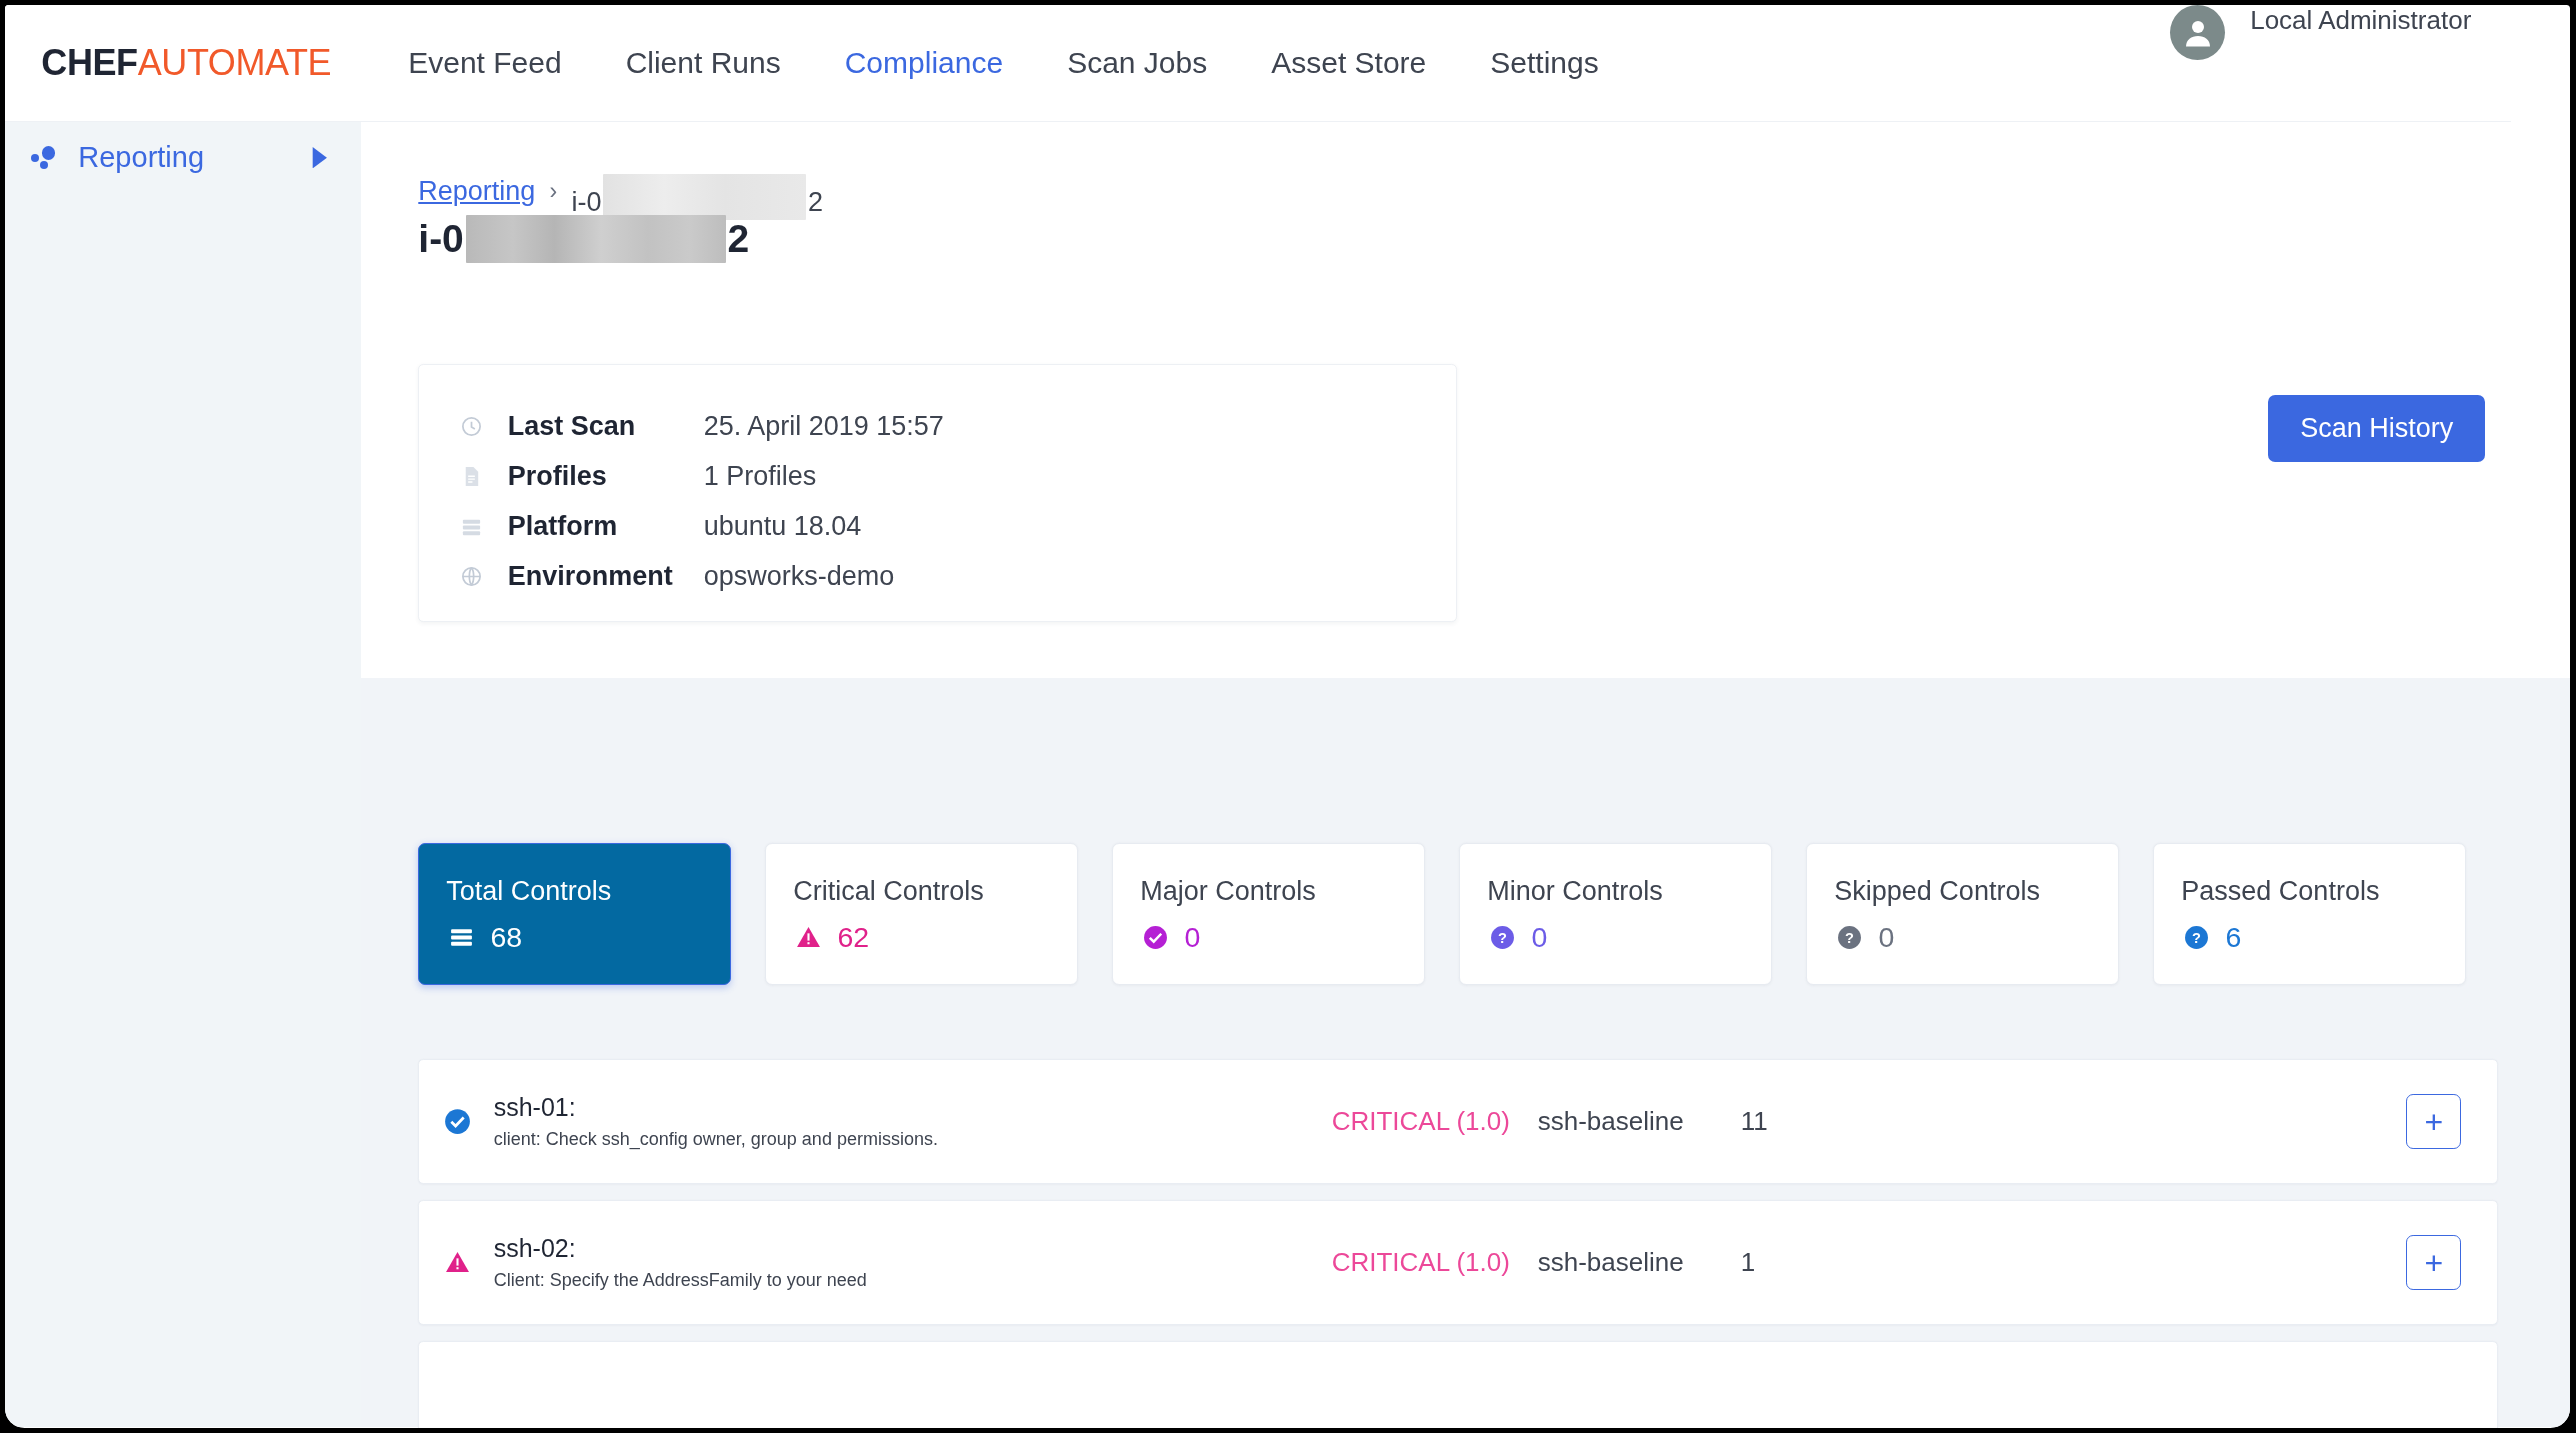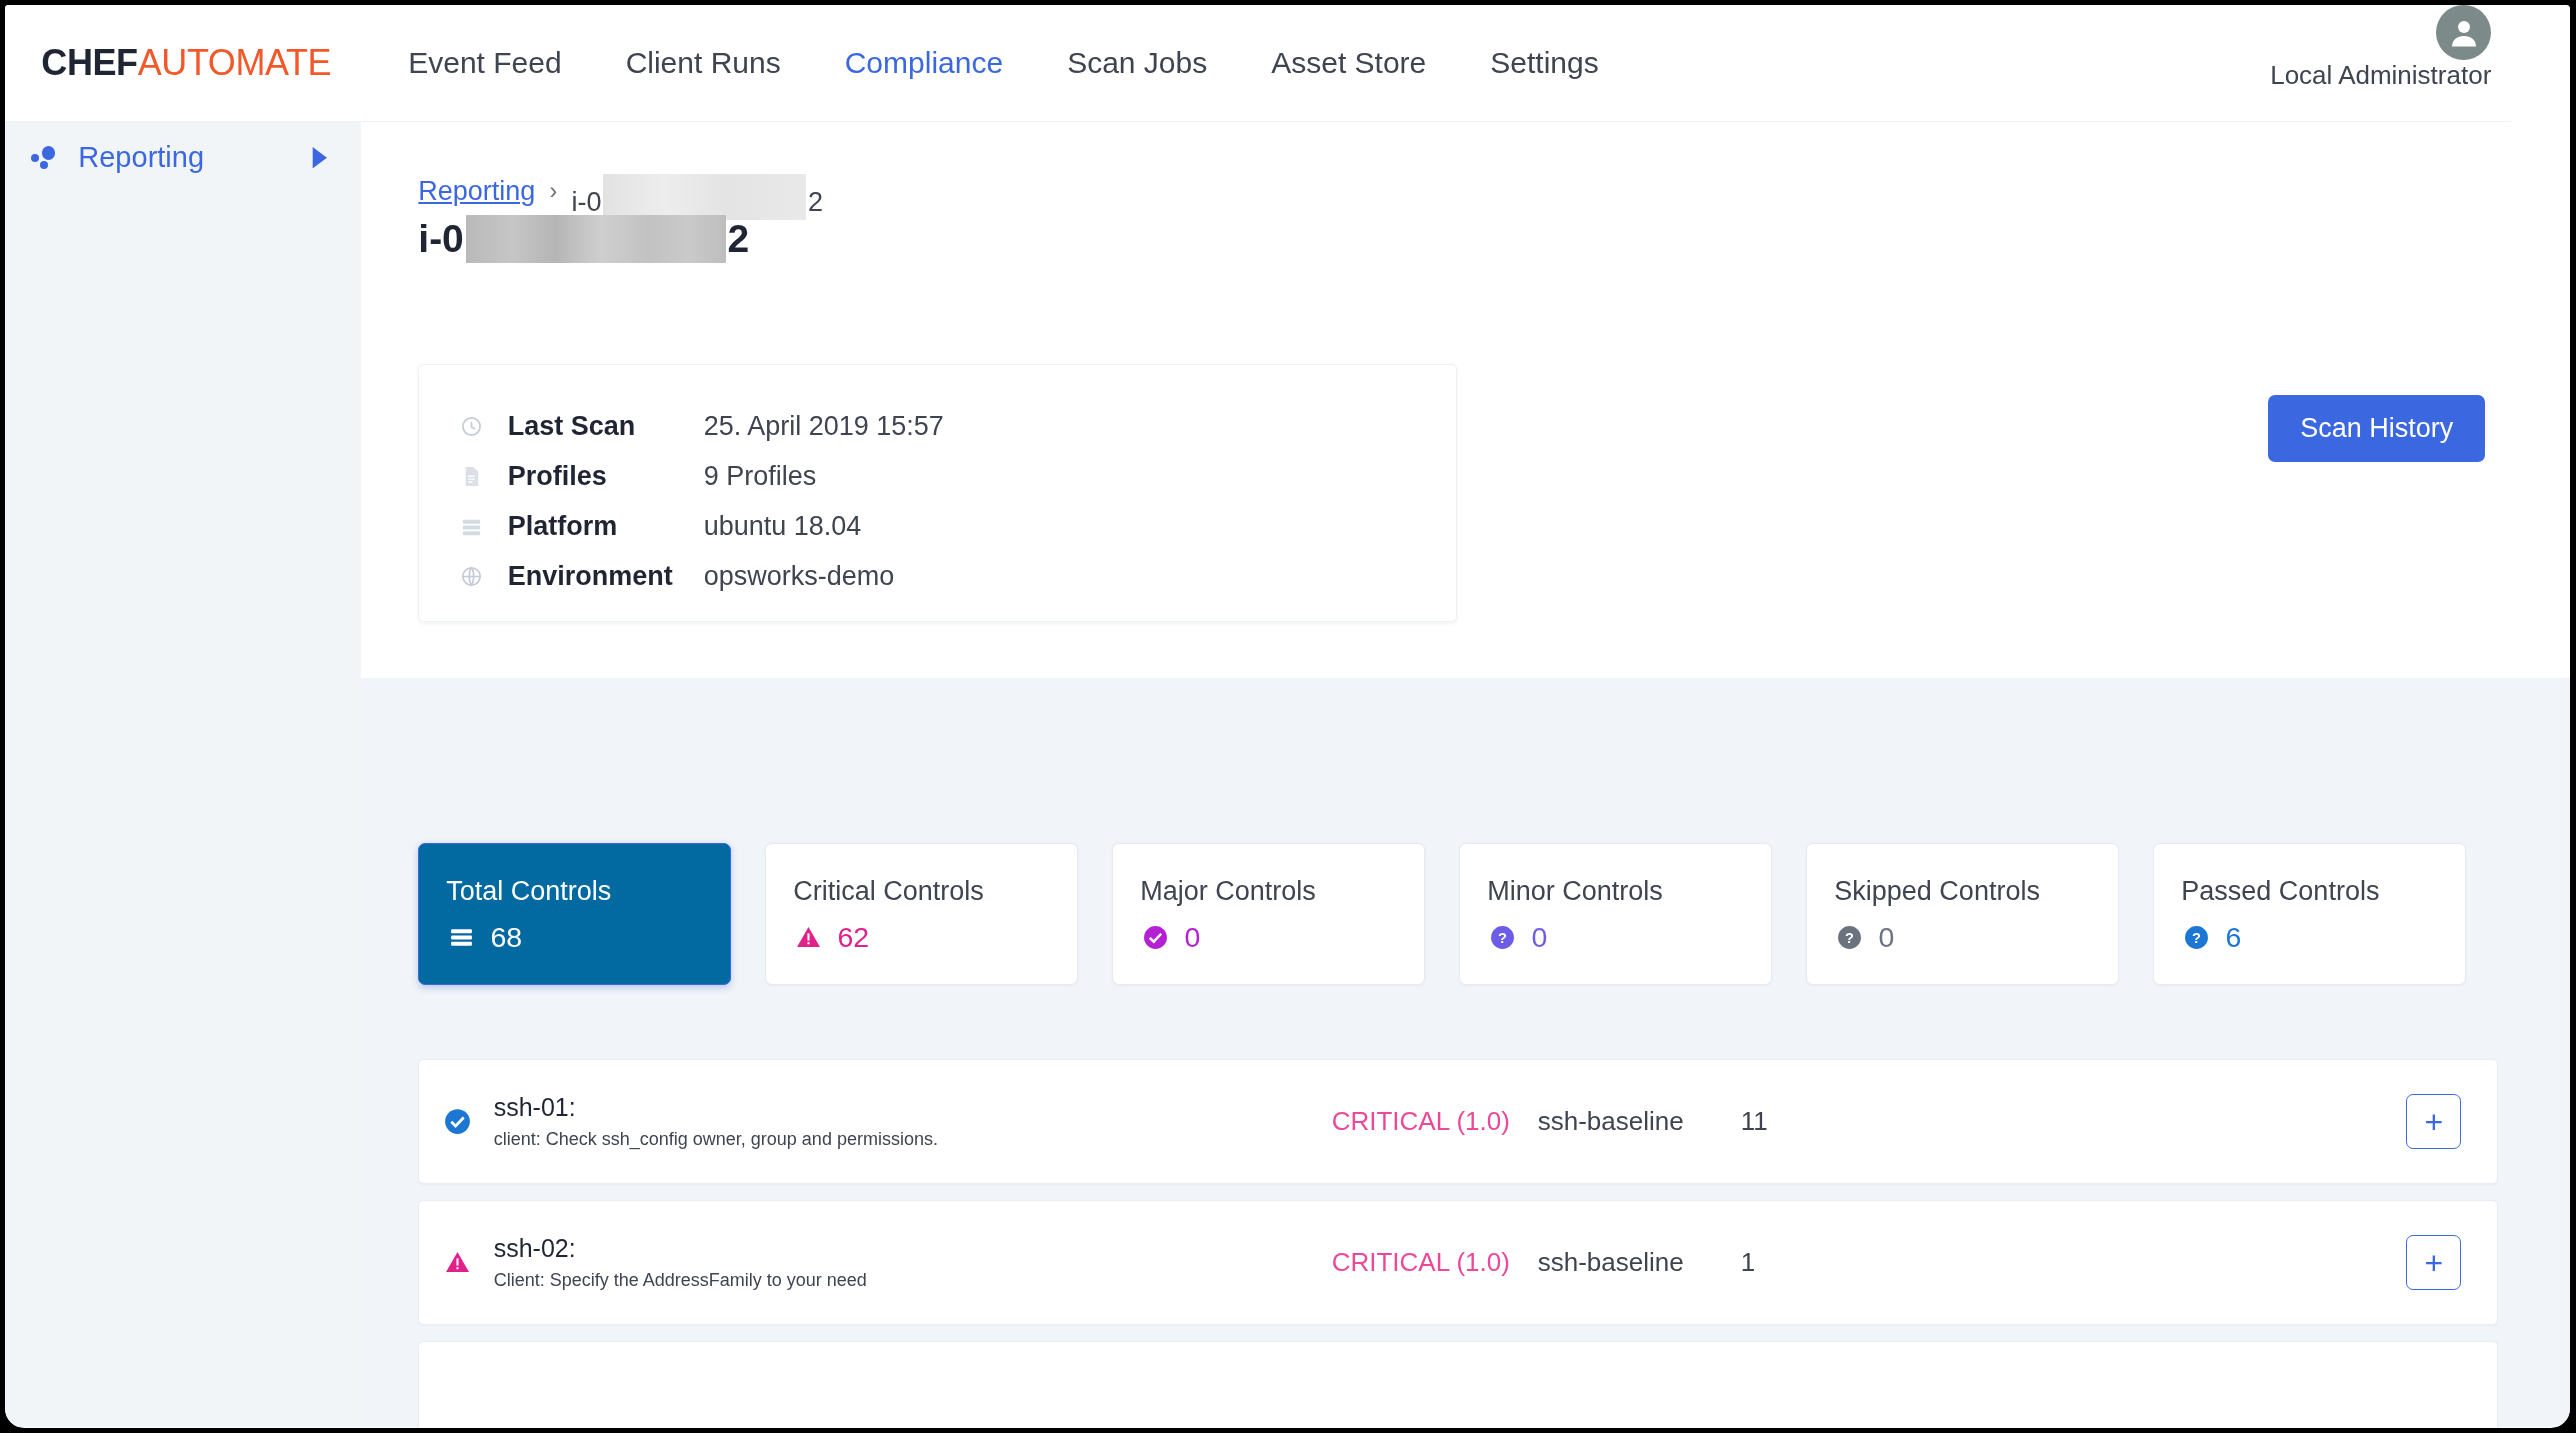--- a/index.html
+++ b/index.html
@@ -35,22 +35,22 @@
   .logo .chef { color: #1f2533; }
   .logo .automate { color: #f1592a; font-weight: 400; }
   .navlinks { display: flex; align-items: center; margin-left: 77px; }
   .navlink {
     font-size: 30px; color: #3e4450;
     margin-right: 64px; white-space: nowrap;
     cursor: pointer;
   }
   .navlink.active { color: #3b68e0; }
   .user {
-    position: absolute; right: 20px; top: 0; height: 117px;
-    display: flex; align-items: flex-end; flex-direction: column;
+    position: absolute; right: 40px; top: 0; height: 117px;
+    display: flex; align-items: flex-start;
   }
   .avatar {
     width: 55px; height: 55px; border-radius: 50%;
     background: #7c8a8a;
     display: flex; align-items: center; justify-content: center;
   }
   .avatar svg { width: 36px; height: 36px; fill: #fff; }
   .username { font-size: 26px; color: #3e4450; margin-left: 25px; white-space: nowrap; }
 
   
@@ -279,21 +279,21 @@
         </div>
 
         <div class="inforow">
           <span class="info-ico">
             <svg class="solid" viewBox="0 0 24 24">
                 <path d="M6 2h8l5 5v15H6z" opacity=".85"></path>
                 <path d="M8.5 11h7v1.4h-7zM8.5 14h7v1.4h-7zM8.5 17h4.5v1.4H8.5z" fill="#fff"></path>
               </svg>
           </span>
           <span class="info-label">Profiles</span>
-          <span class="info-value">9 Profiles</span>
+          <span class="info-value">1 Profiles</span>
         </div>
 
         <div class="inforow">
           <span class="info-ico">
             <svg class="solid" viewBox="0 0 24 24">
                 <rect x="3" y="5" width="18" height="4" rx="1"></rect>
                 <rect x="3" y="11" width="18" height="4" rx="1"></rect>
                 <rect x="3" y="17" width="18" height="4" rx="1"></rect>
               </svg>
           </span>

